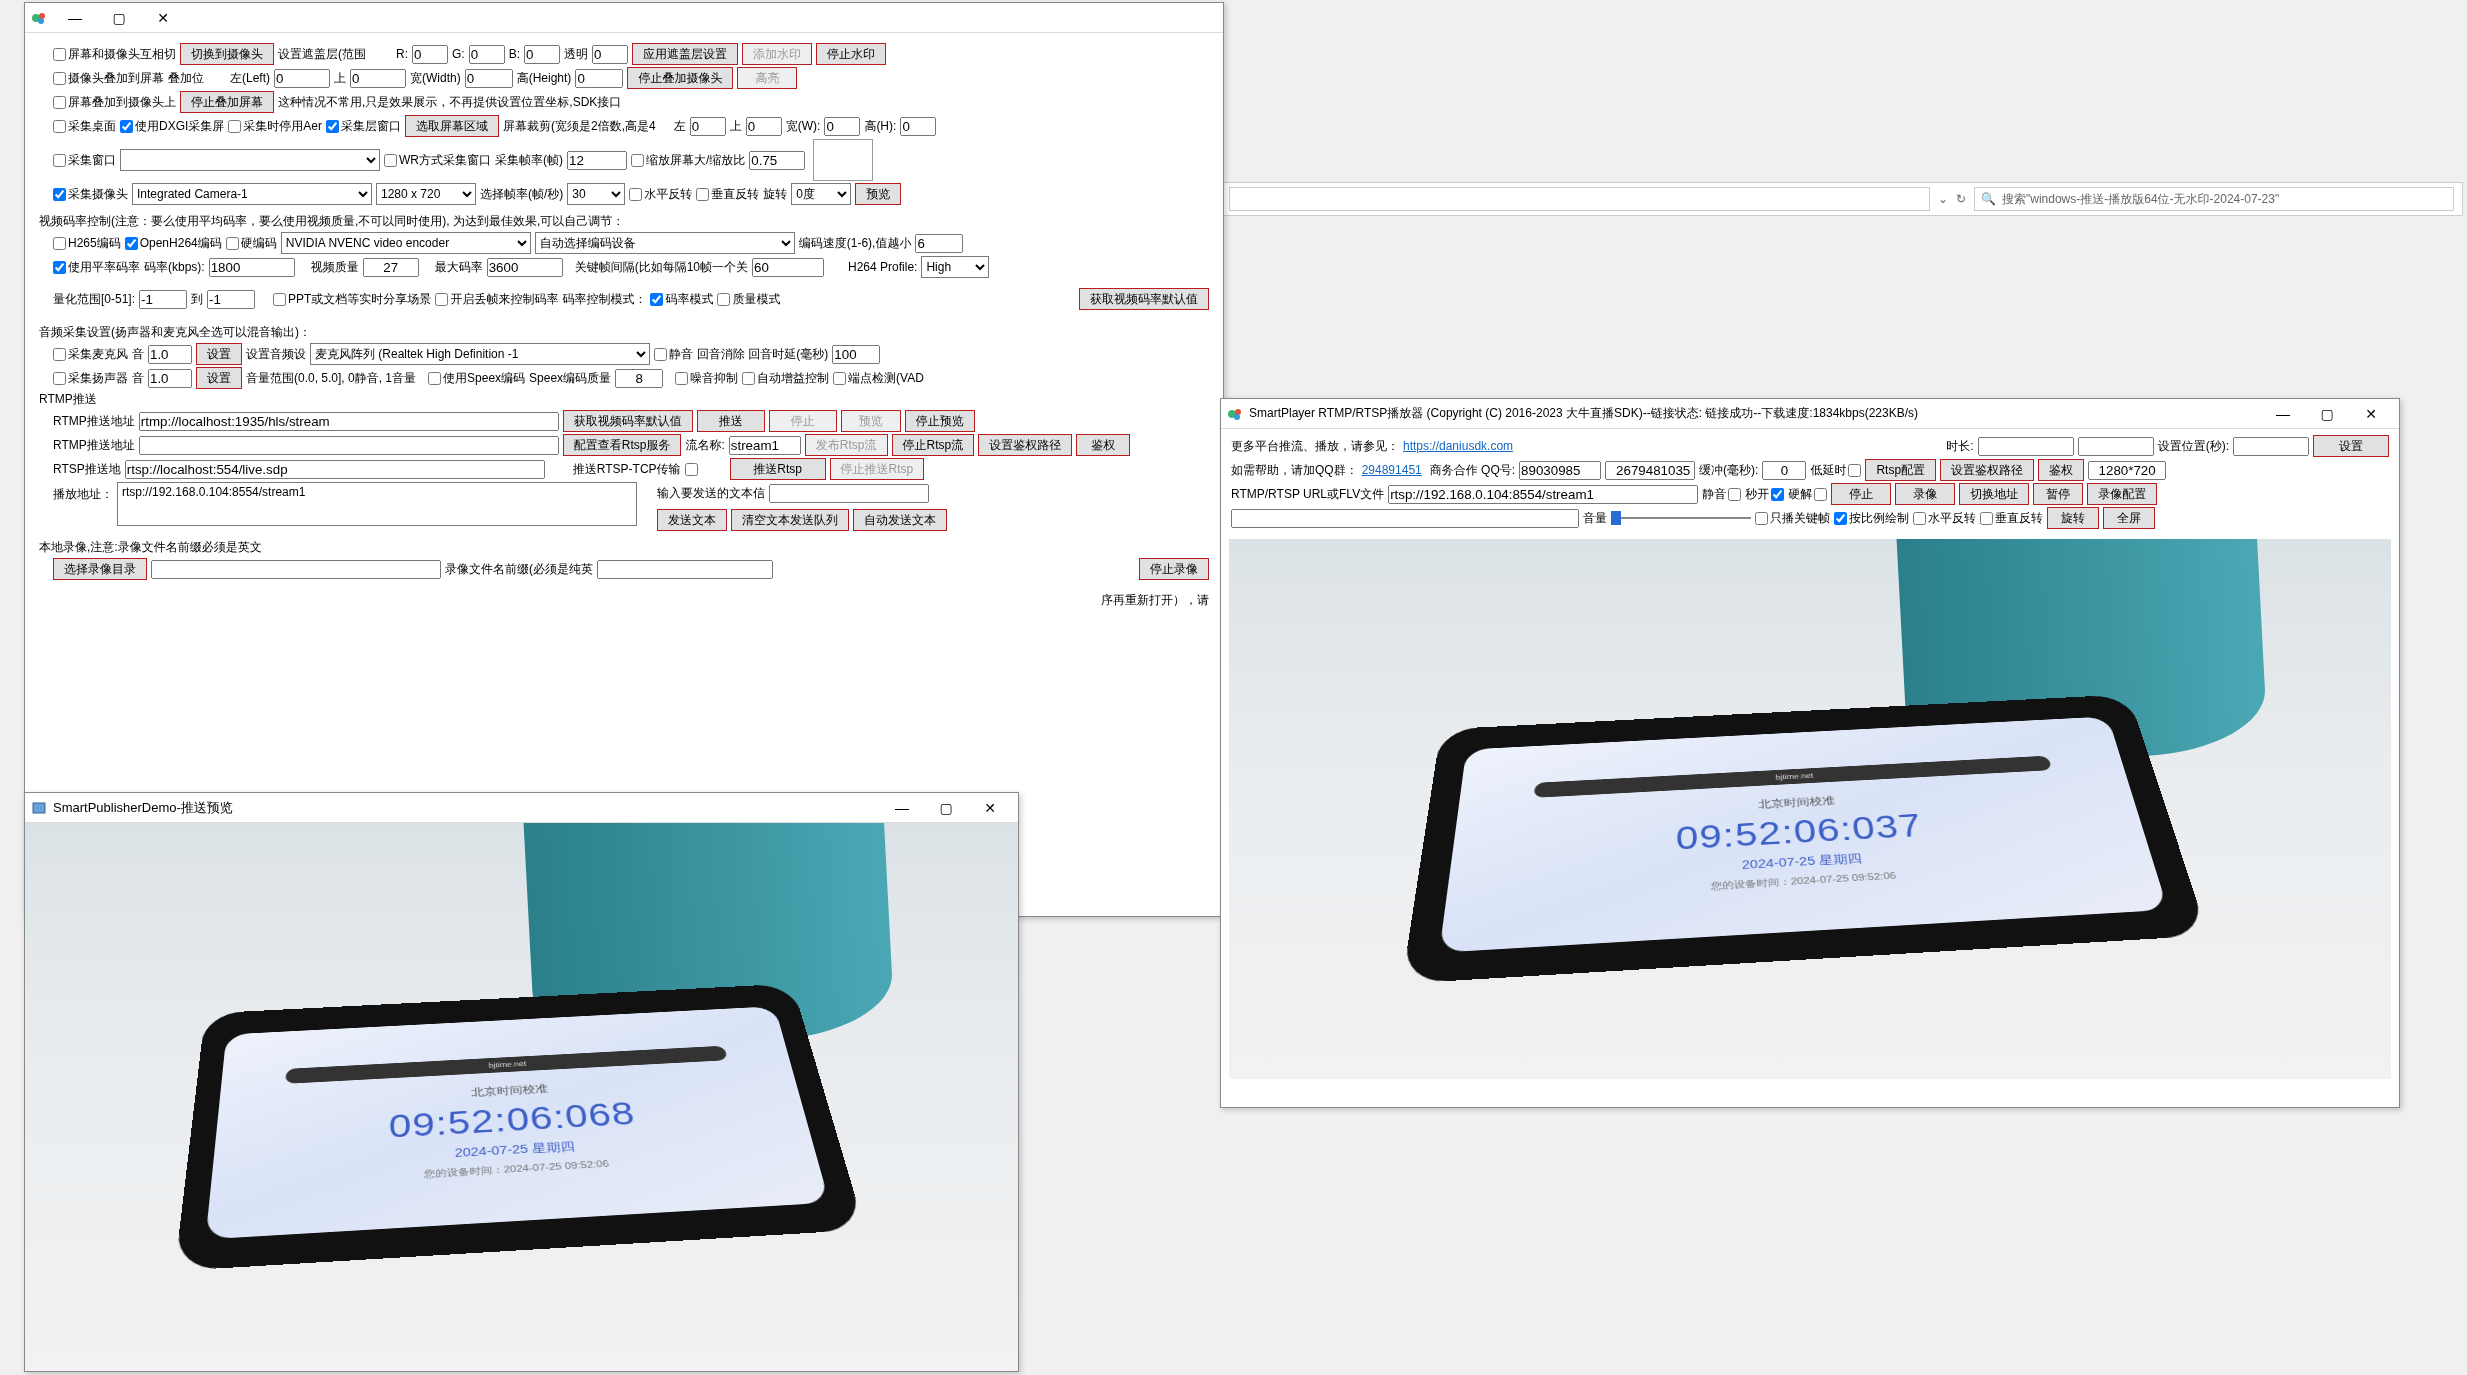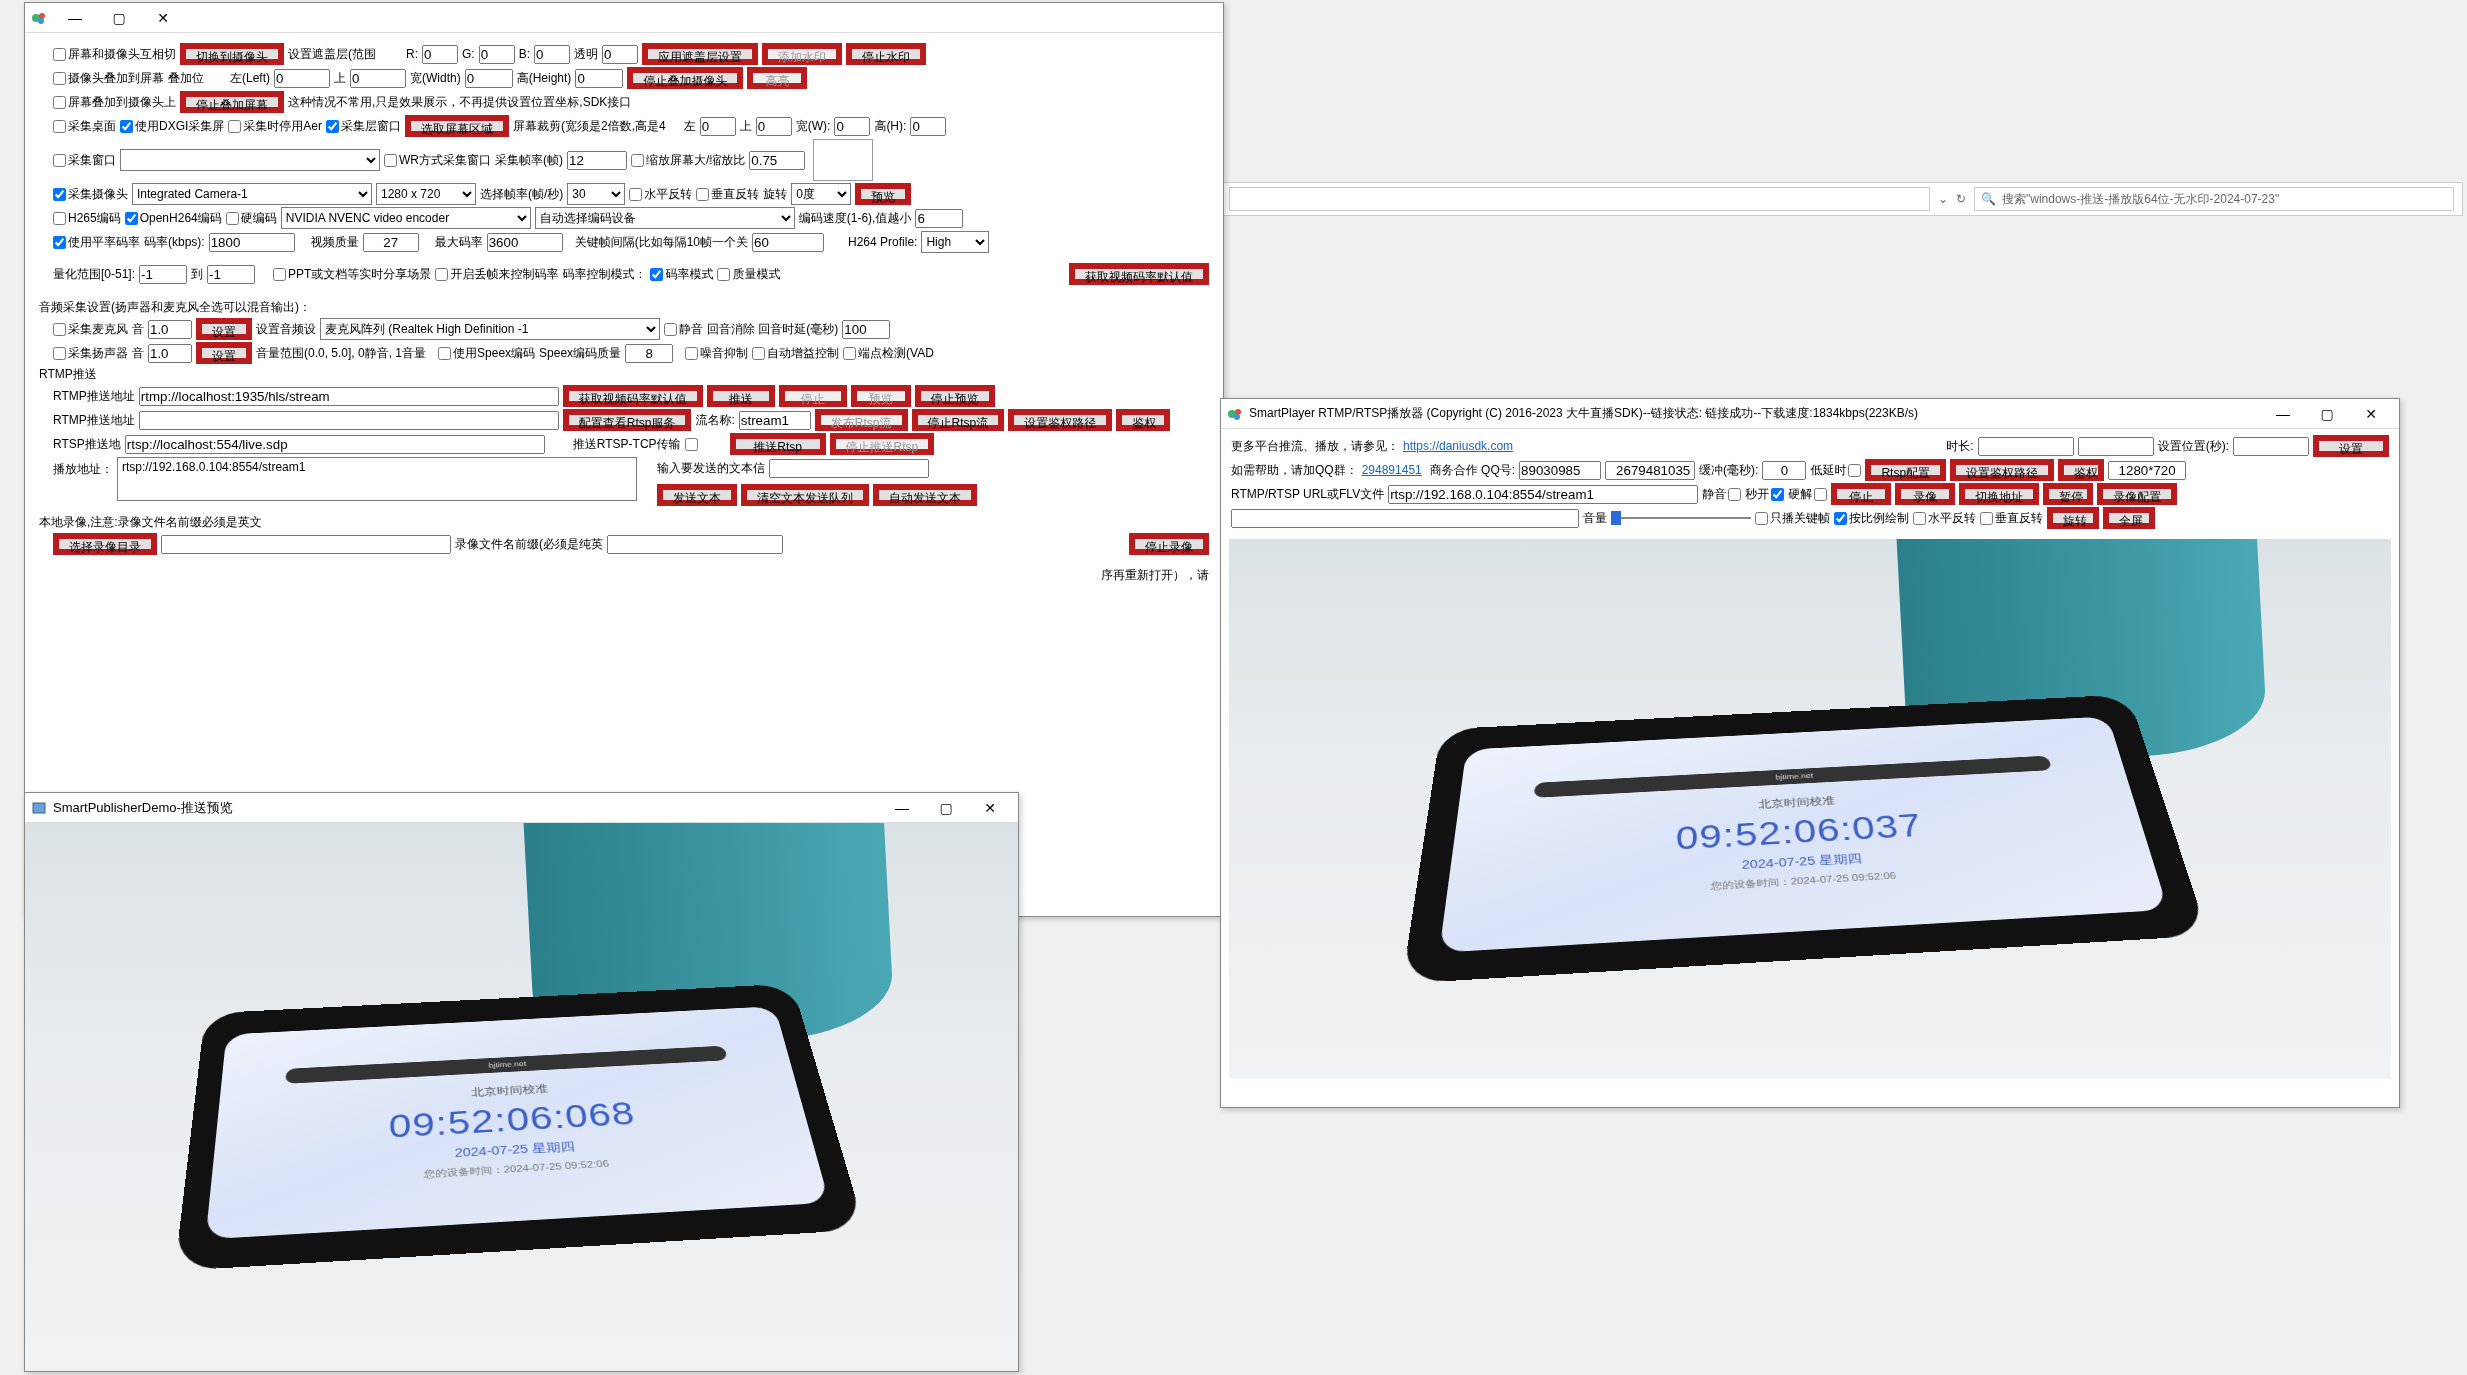--- a/index.html
+++ b/index.html
@@ -16,21 +16,21 @@
 
 #publisher { left: 24px; top: 2px; width: 1200px; height: 915px; }
 .body { padding: 8px 14px; }
 .section-label { font-size: 12px; color: #222; margin: 4px 0 2px; }
 .row { display: flex; align-items: center; gap: 4px; margin: 2px 0; white-space: nowrap; }
 label.ck { display: inline-flex; align-items: center; gap: 2px; font-size: 12px; }
 input[type=checkbox] { width: 13px; height: 13px; }
 input.small { width: 36px; }
 input.wide { width: 420px; }
 select { border: 1px solid #7a7a7a; height: 22px; font-size: 12px; background: #fff; }
-button.btn { border: 6px solid #b91c1c; background: #e1e1e1; height: 22px; padding: 0 10px; font-size: 12px; cursor: pointer; }
+button.btn { border: 1px solid #b91c1c; background: #e1e1e1; height: 22px; padding: 0 10px; font-size: 12px; cursor: pointer; }
 button.btn.disabled { color: #999; background: #efefef; }
 .spacer { flex: 1; }
 .txt { font-size: 12px; }
 .ind { margin-left: 14px; }
 textarea { border: 1px solid #7a7a7a; font-size: 12px; padding: 2px 4px; resize: none; }
 
 
 #preview { left: 24px; top: 792px; width: 995px; height: 580px; z-index: 5; }
 #preview .titlebar { background: #fff; }
 #preview .video-area { width: 100%; height: calc(100% - 30px); background: #888; position: relative; overflow: hidden; }
@@ -205,20 +205,23 @@
         </label>
       <label class="ck">
           <input type="checkbox" style="">
           <span>垂直反转</span>
         </label>
       <span class="txt">旋转</span>
       <select style="width:60px"><option>0度</option></select>
       <button class="btn">预览</button>
     </div>
 
+    <div class="row" style="margin-top:8px">
+      <span class="txt">视频码率控制(注意：要么使用平均码率，要么使用视频质量,不可以同时使用), 为达到最佳效果,可以自己调节：</span>
+    </div>
 
     <div class="row ind">
       <label class="ck">
           <input type="checkbox" style="">
           <span>H265编码</span>
         </label>
       <label class="ck">
           <input type="checkbox" checked="" style="">
           <span>OpenH264编码</span>
         </label>

